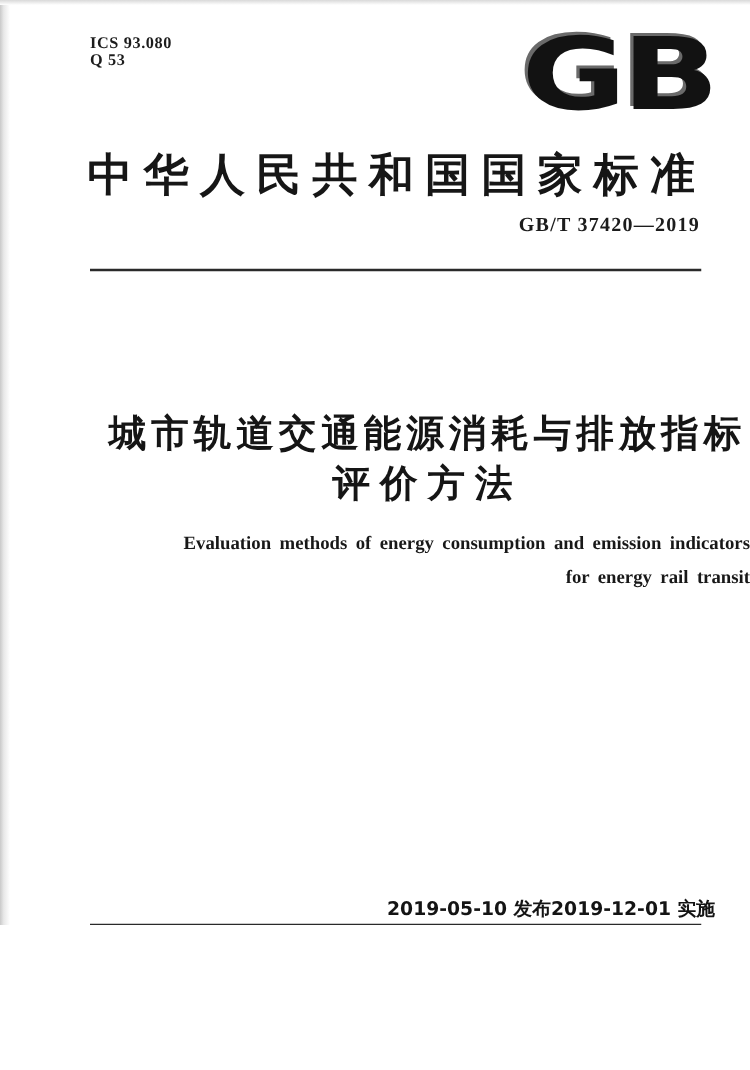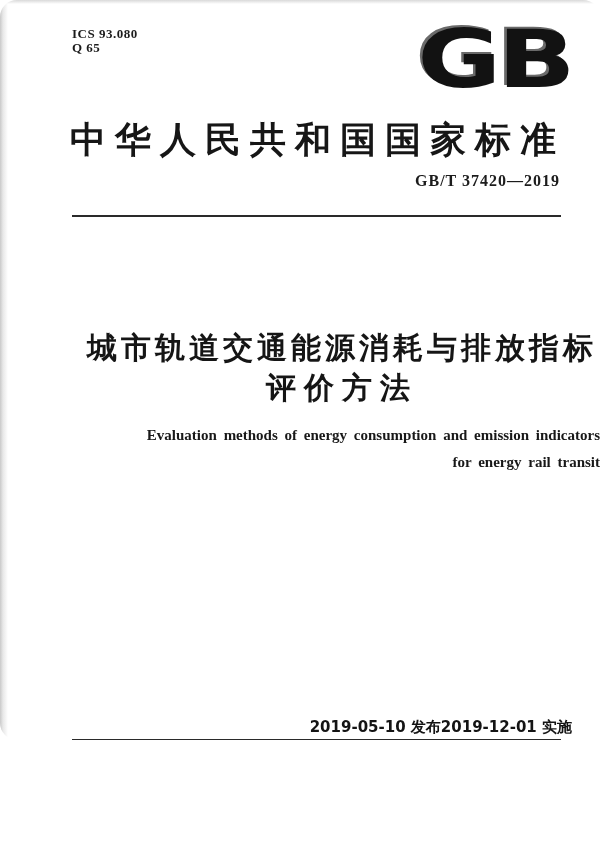--- a/index.html
+++ b/index.html
@@ -8,21 +8,20 @@
     background: #ffffff;
   }
   .page {
     position: relative;
     width: 600px;
     height: 740px;
     background: #ffffff;
     overflow: hidden;
     font-family: "Liberation Serif", serif;
     color: #1a1a1a;
-    border-radius: 17px;
   }
   
   .edge-left {
     position: absolute; left: 0; top: 0; bottom: 0; width: 8px;
     background: linear-gradient(to right, #c9c9c9 0, #e8e8e8 3px, #ffffff 8px);
   }
   .edge-top {
     position: absolute; left: 0; top: 0; right: 0; height: 4px;
     background: linear-gradient(to bottom, #d9d9d9 0, #ffffff 4px);
   }
@@ -161,21 +160,21 @@
 </style>
 </head>
 <body>
 
 <div class="page">
   <div class="edge-left"></div>
   <div class="edge-top"></div>
 
   <div class="ics-block">
     <div>ICS 93.080</div>
-    <div>Q 65</div>
+    <div>Q 53</div>
   </div>
 
   <div class="gb-logo">GB</div>
 
   <div class="heading">中华人民共和国国家标准</div>
 
   <div class="std-no">GB/T 37420—2019</div>
 
   <div class="rule rule-header"></div>
 

